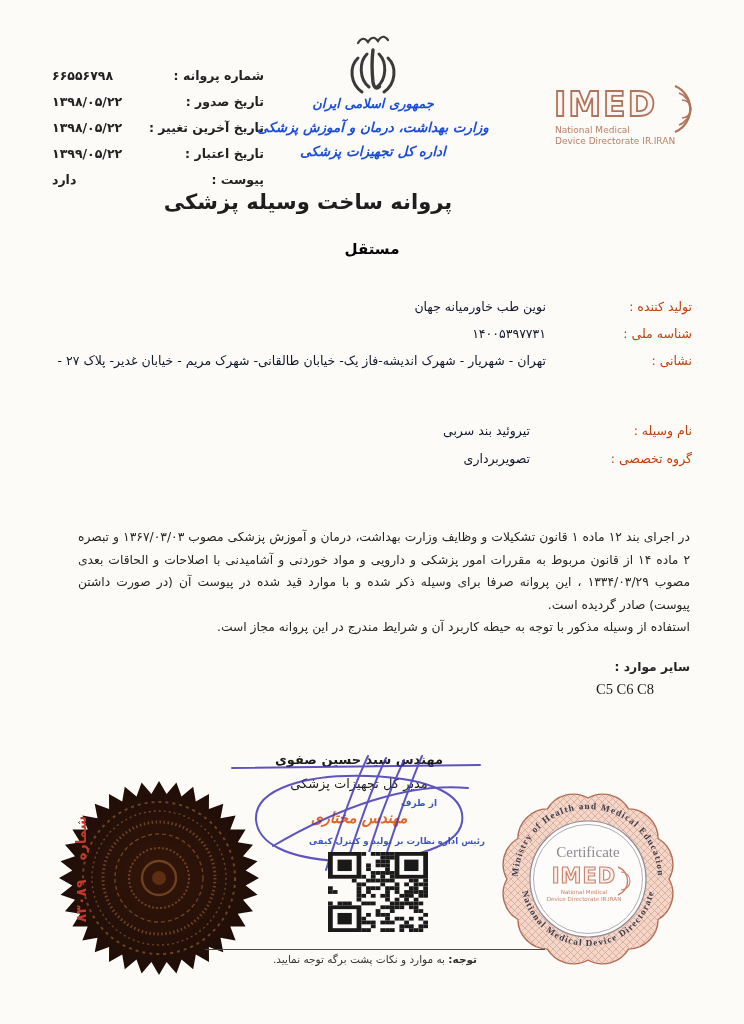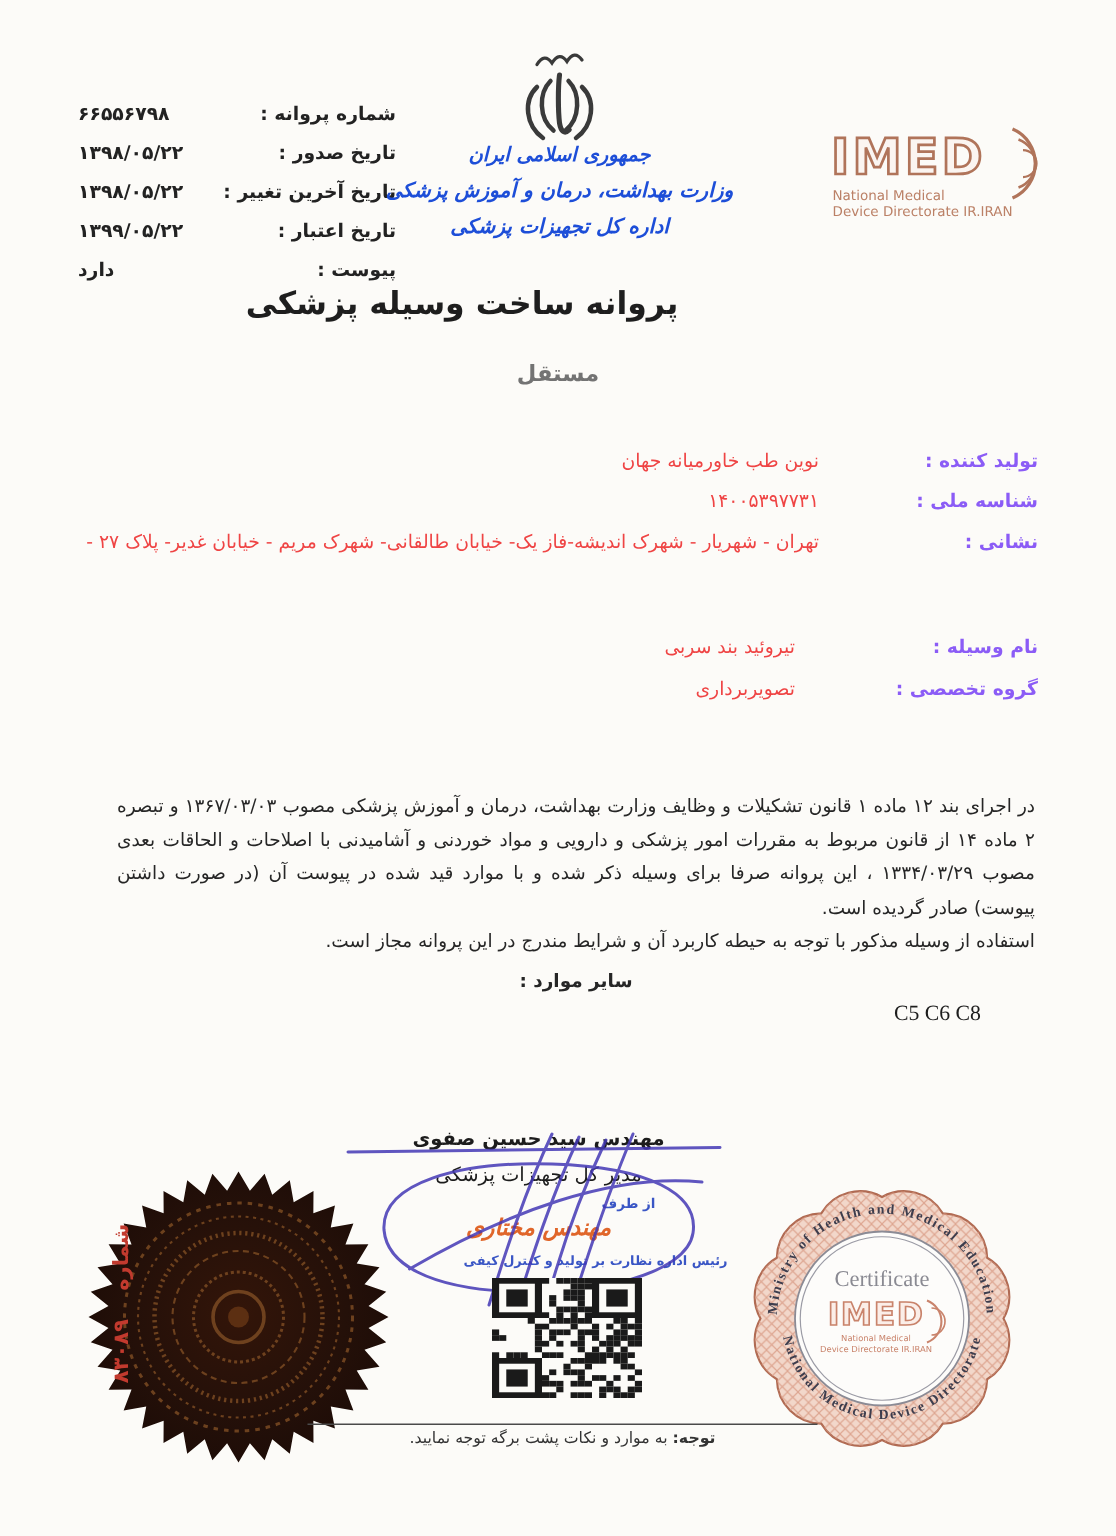--- a/index.html
+++ b/index.html
@@ -18,34 +18,34 @@
   .ministry{left:242px; top:96px; width:262px; text-align:center; direction:rtl; color:#1d4ed8;}
   .ministry .m1{font-size:13px; font-weight:bold; font-style:italic; margin-bottom:8px;}
   .ministry .m2{font-size:13.5px; font-weight:bold; font-style:italic; margin-bottom:8px;}
   .ministry .m3{font-size:13.5px; font-weight:bold; font-style:italic;}
   
   .imedlogo{left:552px; top:80px; width:172px; height:72px;}
   
   .title{left:0; top:190px; width:616px; text-align:center; direction:rtl;
          font-size:21px; font-weight:bold; color:#1e1e1e; letter-spacing:.5px;}
   .subtitle{left:0; top:240px; width:744px; text-align:center; direction:rtl;
-         font-size:15px; font-weight:bold; color:#737373;}
+         font-size:15px; font-weight:bold; color:#000000;}
   
   .inforows{left:52px; top:299px; width:640px; direction:rtl;}
   .irow{display:flex; align-items:baseline; min-height:27px; font-size:12.5px;}
-  .irow .lbl{width:112px; font-weight:bold; flex:0 0 auto; color:#8b5cf6;}
-  .irow .ival{margin-right:34px; color:#ef4444;}
+  .irow .lbl{width:112px; font-weight:normal; flex:0 0 auto; color:#c2410c;}
+  .irow .ival{margin-right:34px; color:#0f172a;}
   .devrows{left:52px; top:423px; width:640px; direction:rtl;}
   .devrows .irow{min-height:28px;}
   .devrows .ival{margin-right:50px;}
   
   .legal{left:78px; top:526px; width:612px; direction:rtl; font-size:12.3px;
          line-height:22.5px; color:#262626;}
   .legal .p1{text-align:justify;}
-  .legal .other{font-weight:bold; margin-top:4px;text-align:center;}
+  .legal .other{font-weight:bold; margin-top:17px;}
   .legal .codes{direction:ltr; text-align:right; padding-left:0; padding-right:36px;
                 font-family:"Liberation Serif","DejaVu Serif",serif; font-size:14.5px; color:#1d1d1d;}
   
   .sig{left:233px; top:752px; width:252px; text-align:center; direction:rtl;}
   .sig .name{font-size:13px; font-weight:bold; color:#1c1c1c;}
   .sig .role{font-size:13px; margin-top:9px; color:#1c1c1c;}
   .sig .from{position:absolute; right:48px; top:46px; font-size:9px; font-weight:bold;text-align:right;}
   .sig .sname{position:absolute; left:0; right:0; top:57px; font-size:15px; font-weight:bold; letter-spacing:2px;font-style:italic;}
   .sig .stitle{position:absolute; left:0; right:0; top:84px; font-size:8.6px; font-weight:bold;text-align:right;}
   .scribble{left:218px; top:748px; width:285px; height:135px; pointer-events:none;}

